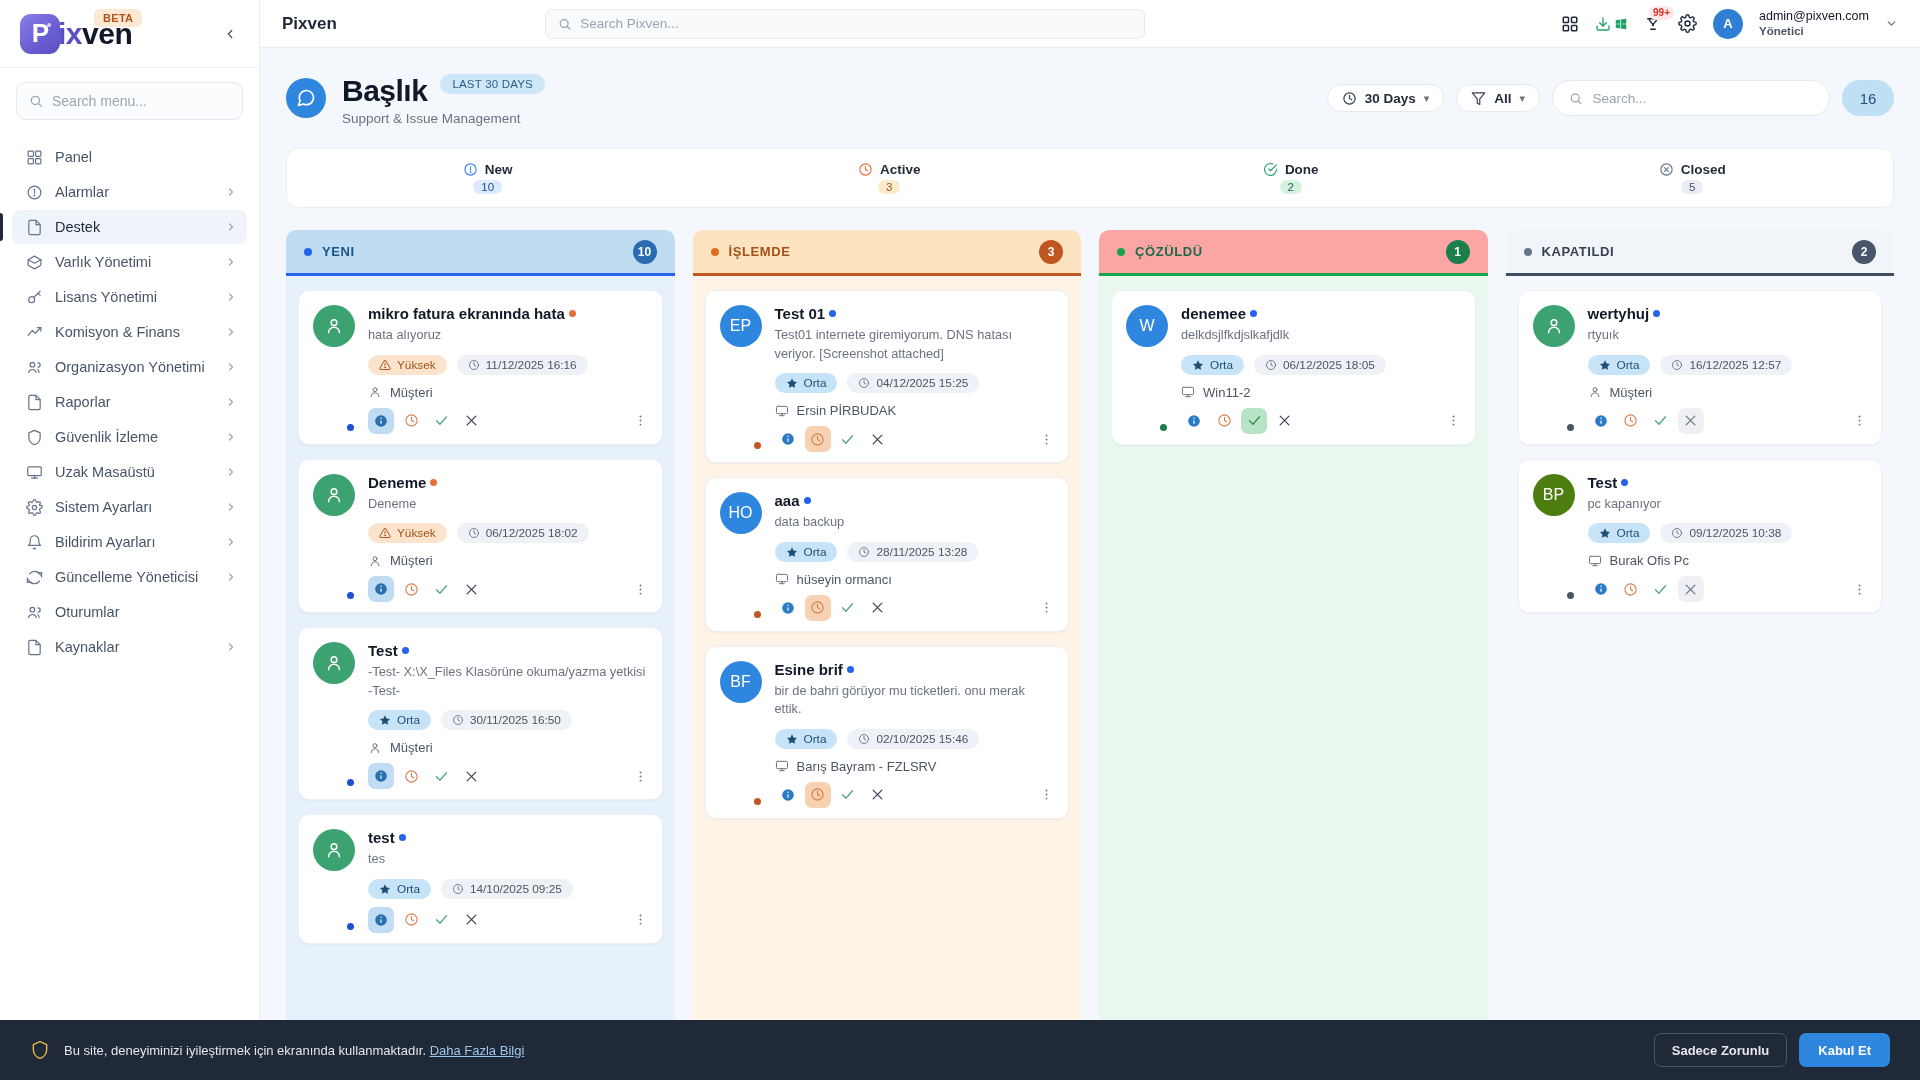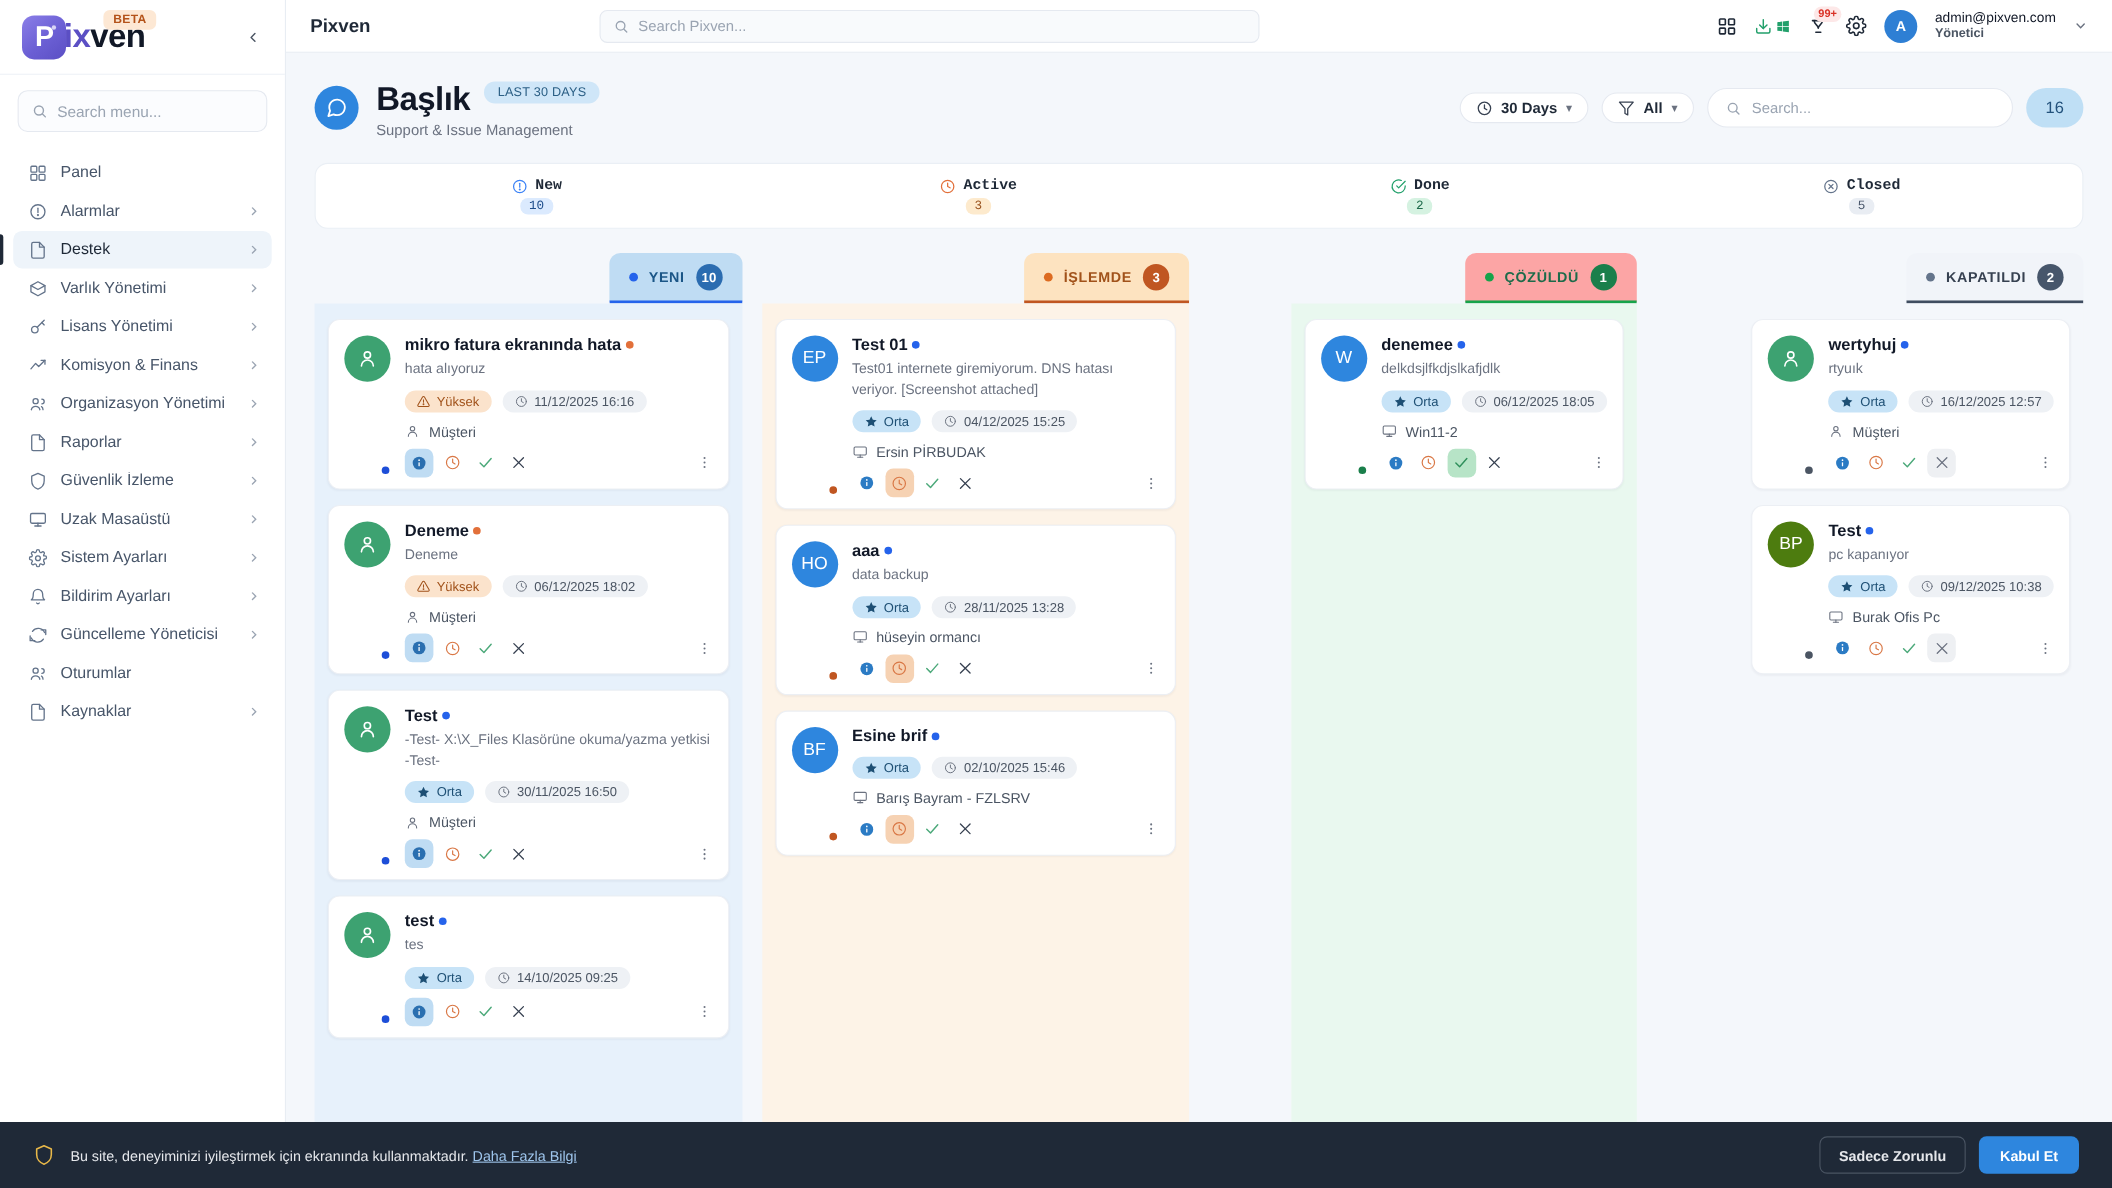--- a/index.html
+++ b/index.html
@@ -137,31 +137,31 @@
   .srch-pill input { border:0;outline:0;background:transparent;font-size:13.5px;color:#475569;width:100%;font-family:inherit; }
   .srch-pill input::placeholder { color:#9aa4b2; }
   .count-pill {
     width: 52px; height: 36px; border-radius: 18px; background: #bfdff5; color: #23527c;
     display: flex; align-items: center; justify-content: center; font-size: 15px; font-weight: 500;
   }
 
   
   .stats {
     background: #fff; border: 1px solid #eaeff5; border-radius: 12px; height: 60px;
-    display: flex; align-items: center; margin-bottom: 22px; font-family: Liberation Mono, monospace;
+    display: flex; align-items: center; margin-bottom: 22px;
   }
   .stat { flex: 1; display: flex; flex-direction: column; align-items: center; gap: 3px; }
   .stat-top { display: flex; align-items: center; gap: 7px; font-size: 13.5px; font-weight: 700; color: #1f2937; }
   .stat-num {
     font-size: 11.5px; border-radius: 7px; padding: 1px 8px; font-weight: 500;
   }
 
   
   .board { display: flex; gap: 18px; flex: 1; min-height: 0; }
-  .col { flex: 1; display: flex; flex-direction: column; min-width: 0; align-items: flex-end; }
+  .col { flex: 1; display: flex; flex-direction: column; min-width: 0; }
   .col-head {
     height: 46px; border-radius: 10px 10px 0 0; display: flex; align-items: center;
     padding: 0 18px; gap: 10px; border-bottom: 3px solid;
   }
   .col-dot { width: 8px; height: 8px; border-radius: 50%; flex: 0 0 8px; }
   .col-title { font-size: 13px; font-weight: 700; letter-spacing: .6px; }
   .col-count {
     margin-left: auto; width: 24px; height: 24px; border-radius: 50%; color: #fff;
     display: flex; align-items: center; justify-content: center; font-size: 12px; font-weight: 700;
   }
@@ -1081,20 +1081,21 @@
                   <div class="av" style="background:#2e86de">
                     <span>BF</span>
                   </div>
                   <span class="av-status" style="background:#c05621"></span>
                 </div>
                 <div class="c-body">
                   <div class="c-title-row">
                     <span class="c-title">Esine brif</span>
                     <span class="c-prio-dot" style="background:#2563eb"></span>
                   </div>
+                  <div class="c-desc">bir de bahri görüyor mu ticketleri. onu merak ettik.</div>
                   <div class="c-tags">
                     <span class="tag tag-med">
                       <svg width="12" height="12" viewBox="0 0 24 24" fill="none" stroke="#1d4f74" stroke-width="1.9" stroke-linecap="round" stroke-linejoin="round">
                         <polygon points="12 2.6 15 9 22 10 17 14.8 18.2 21.6 12 18.4 5.8 21.6 7 14.8 2 10 9 9" fill="currentColor" stroke="none"></polygon>
                       </svg>
                       <span>Orta</span>
                     </span>
                     <span class="tag tag-date">
                       <svg width="12" height="12" viewBox="0 0 24 24" fill="none" stroke="#6b7280" stroke-width="1.8" stroke-linecap="round" stroke-linejoin="round">
                         <circle cx="12" cy="12" r="9"></circle>

